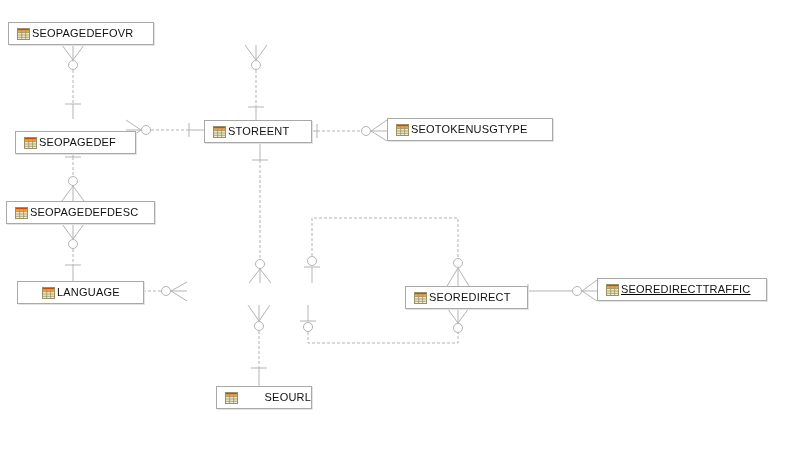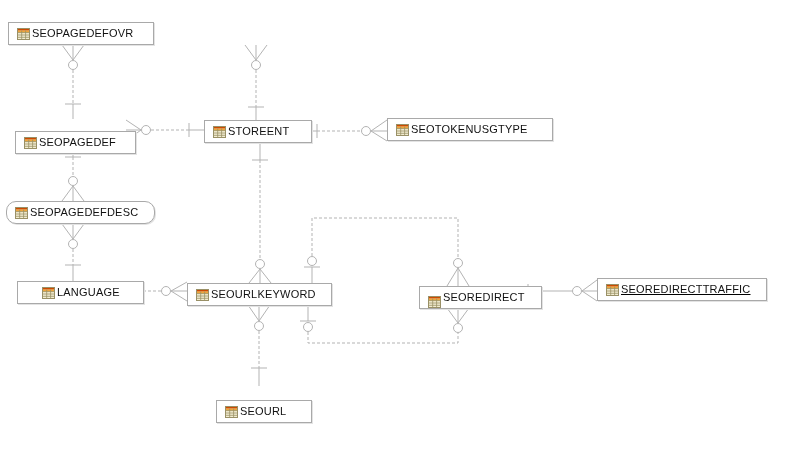--- a/index.html
+++ b/index.html
@@ -32,26 +32,26 @@
     white-space:nowrap;
     line-height:21px;
   }
   .ticon{display:inline-flex;width:13px;height:12px;flex:0 0 auto;}
   
   .e0{left:8px;  top:22px;  width:136px;}
   .e1{left:187px;top:22px;  width:169px;}
   .e2{left:15px; top:119px; width:111px;margin-top:12px;}
   .e3{left:204px;top:120px; width:98px;}
   .e4{left:387px;top:118px; width:156px;text-align:center;}
-  .e5{left:6px;  top:201px; width:139px;border-radius:10px;}
+  .e5{left:6px;  top:201px; width:139px;}
   .e6{left:17px; top:281px; width:101px;padding-left:24px;}
   .e7{left:187px;top:283px; width:135px;}
-  .e8{left:419px;top:286px; width:113px;align-items:flex-end;}
+  .e8{left:405px;top:286px; width:113px;}
   .e9{left:597px;top:278px; width:160px;text-decoration:underline;}
-  .e10{left:216px;top:400px;width:86px;}
+  .e10{left:216px;top:386px;width:86px;justify-content:space-between;}
 </style>
 </head>
 <body>
 
 <div id="canvas">
 
   <svg id="wires" width="806" height="460" viewBox="0 0 806 460" stroke="#b3b3b3" fill="none" stroke-width="1">
 
     <g>
       <path d="M62,45 L73,60 M84,45 L73,60 M73,45 L73,60"></path>
@@ -218,31 +218,20 @@
         <svg width="13" height="12" viewBox="0 0 13 12">
           <rect x="0.5" y="0.5" width="12" height="11" fill="#f3edd2" stroke="#999066"></rect>
           <rect x="1" y="1" width="11" height="1.6" fill="#cc4a02"></rect>
           <rect x="1" y="2.6" width="11" height="2" fill="#efa53a"></rect>
           <path d="M1,4.6 H12 M1,7 H12 M1,9.3 H12 M4.7,2.6 V11 M8.6,2.6 V11" stroke="#999066" stroke-width="0.8" fill="none"></path>
         </svg>
       </span>
     <span class="elabel">LANGUAGE</span>
   </div>
 
-  <div class="entity e7">
-    <span class="ticon">
-        <svg width="13" height="12" viewBox="0 0 13 12">
-          <rect x="0.5" y="0.5" width="12" height="11" fill="#f3edd2" stroke="#999066"></rect>
-          <rect x="1" y="1" width="11" height="1.6" fill="#cc4a02"></rect>
-          <rect x="1" y="2.6" width="11" height="2" fill="#efa53a"></rect>
-          <path d="M1,4.6 H12 M1,7 H12 M1,9.3 H12 M4.7,2.6 V11 M8.6,2.6 V11" stroke="#999066" stroke-width="0.8" fill="none"></path>
-        </svg>
-      </span>
-    <span class="elabel">SEOURLKEYWORD</span>
-  </div>
 
   <div class="entity e8">
     <span class="ticon">
         <svg width="13" height="12" viewBox="0 0 13 12">
           <rect x="0.5" y="0.5" width="12" height="11" fill="#f3edd2" stroke="#999066"></rect>
           <rect x="1" y="1" width="11" height="1.6" fill="#cc4a02"></rect>
           <rect x="1" y="2.6" width="11" height="2" fill="#efa53a"></rect>
           <path d="M1,4.6 H12 M1,7 H12 M1,9.3 H12 M4.7,2.6 V11 M8.6,2.6 V11" stroke="#999066" stroke-width="0.8" fill="none"></path>
         </svg>
       </span>

